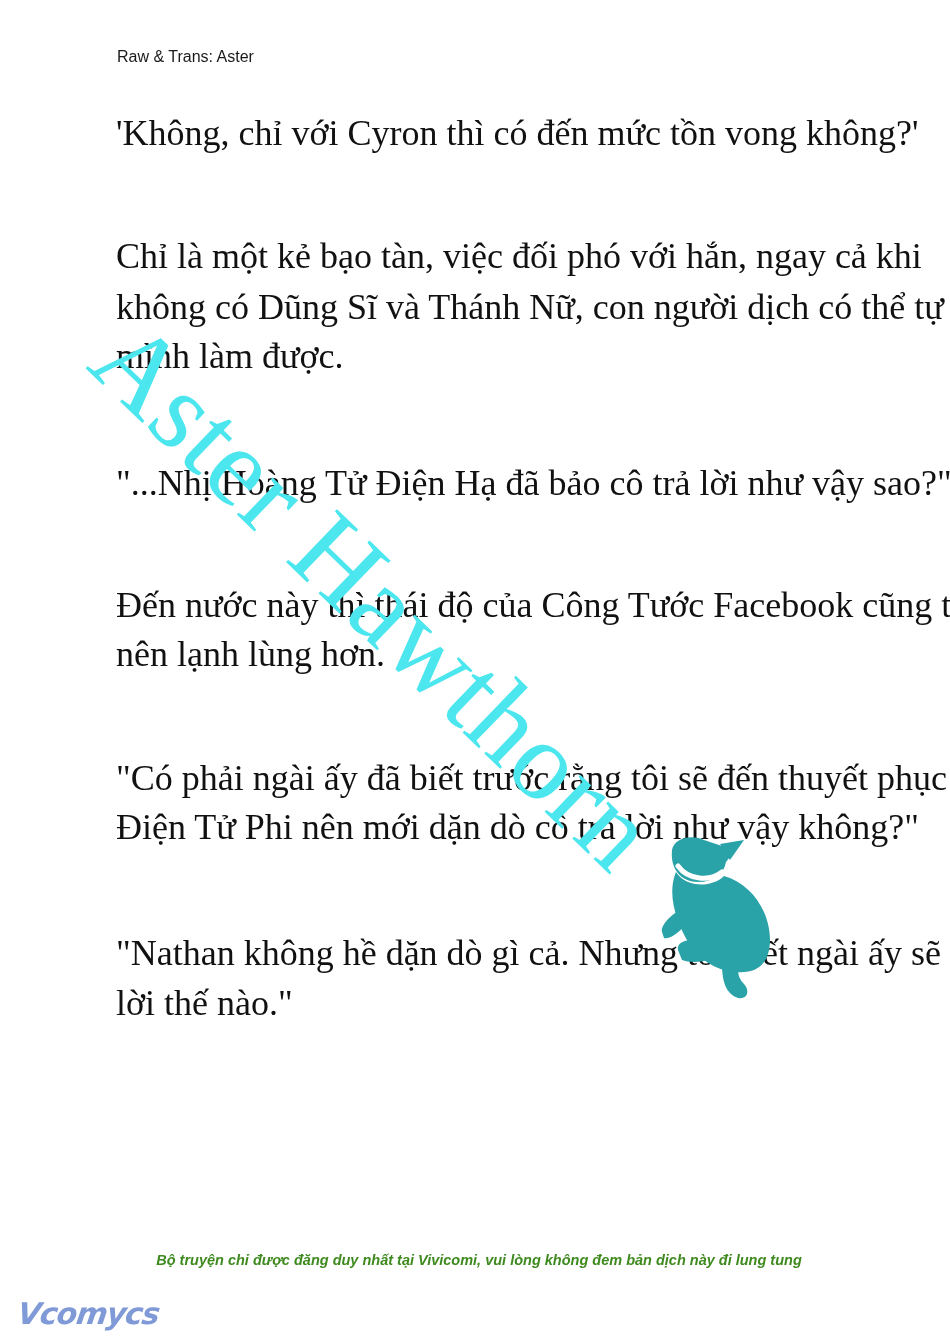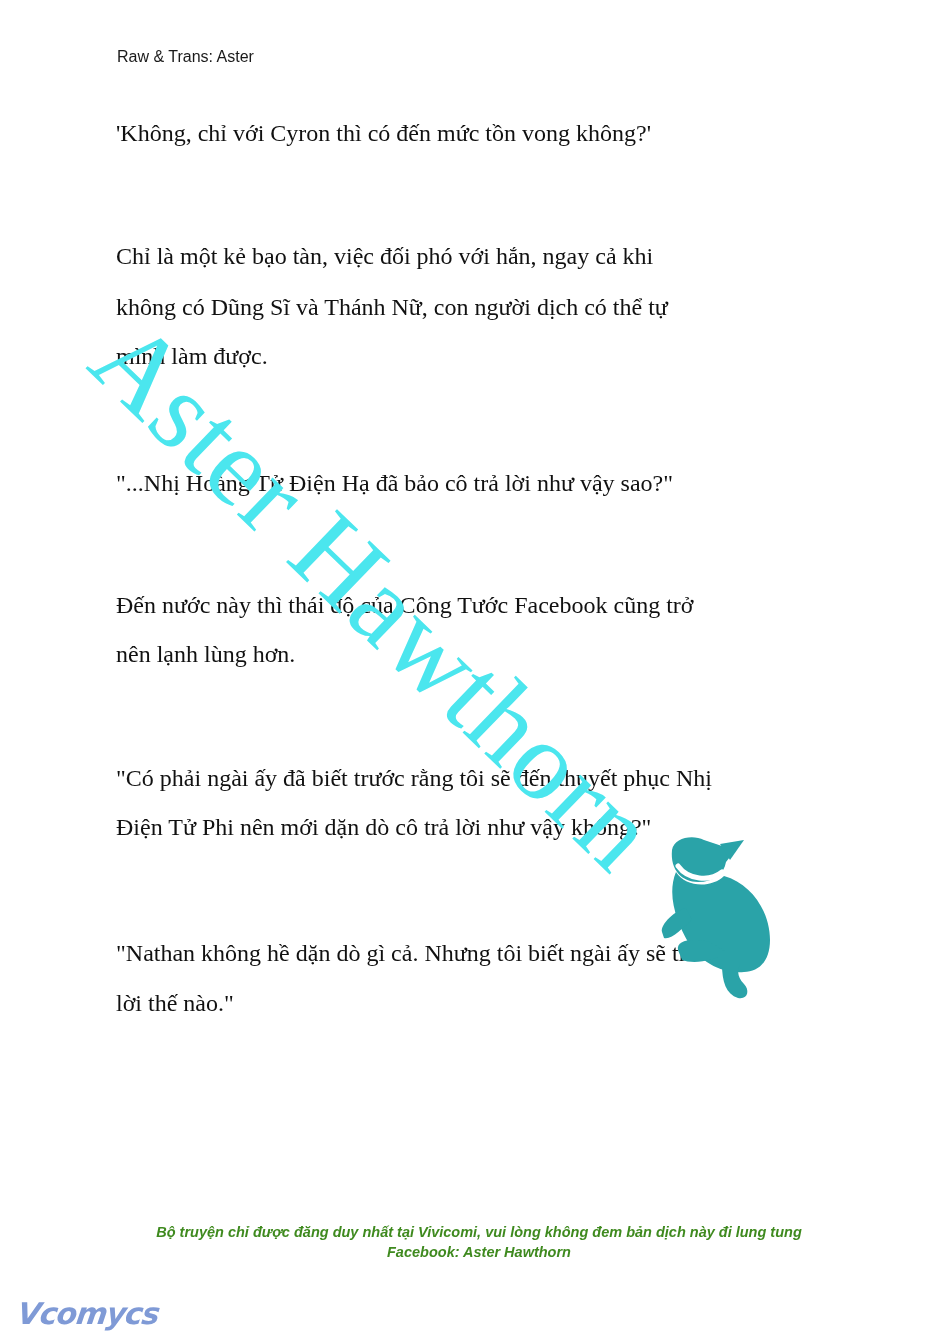--- a/index.html
+++ b/index.html
@@ -20,21 +20,21 @@
       left: 117px;
       top: 48px;
       font-family: "Liberation Sans", "DejaVu Sans", sans-serif;
       font-size: 16px;
       color: #1a1a1a;
       letter-spacing: 0px;
     }
     .line {
       position: absolute;
       left: 116px;
-      font-size: 24px;
+      font-size: 36px;
       line-height: 30px;
       white-space: nowrap;
       color: #111;
       z-index: 2;
     }
     .watermark-pos {
       position: absolute;
       left: 150px;
       top: 300px;
       width: 0;
@@ -68,21 +68,21 @@
       width: 950px;
       top: 1222px;
       text-align: center;
       font-family: "Liberation Sans", "DejaVu Sans", sans-serif;
       font-style: italic;
       font-weight: bold;
       font-size: 14.5px;
       line-height: 20px;
       color: #3f8a1f;
     }
-    .footer div { margin-left: 8px; }
+    .footer div { margin-left: 8px; margin-top: 28px; }
     .logo {
       position: absolute;
       left: 18px;
       top: 1296px;
       font-family: "DejaVu Sans", sans-serif;
       font-style: italic;
       font-weight: bold;
       font-size: 30px;
       letter-spacing: -1px;
       color: #7f9ad6;
@@ -131,18 +131,17 @@
       <path d="M26 118 C 24 108, 40 106, 58 110 L 74 120 C 62 130, 40 132, 30 128 Z"></path>
 
       <path d="M70 132 C 70 150, 74 162, 86 166 C 96 168, 98 158, 92 152 C 84 144, 86 136, 88 132 Z"></path>
     </g>
 
     <path d="M26 34 C 36 48, 58 50, 70 40" fill="none" stroke="#ffffff" stroke-width="5" stroke-linecap="round"></path>
   </svg>
 
   <div class="footer">
     <div>Bộ truyện chỉ được đăng duy nhất tại Vivicomi, vui lòng không đem bản dịch này đi lung tung</div>
-    <div>Facebook: Aster Hawthorn</div>
   </div>
 
   <div class="logo">Vcomycs</div>
 
 </div>
 
 </body></html>

